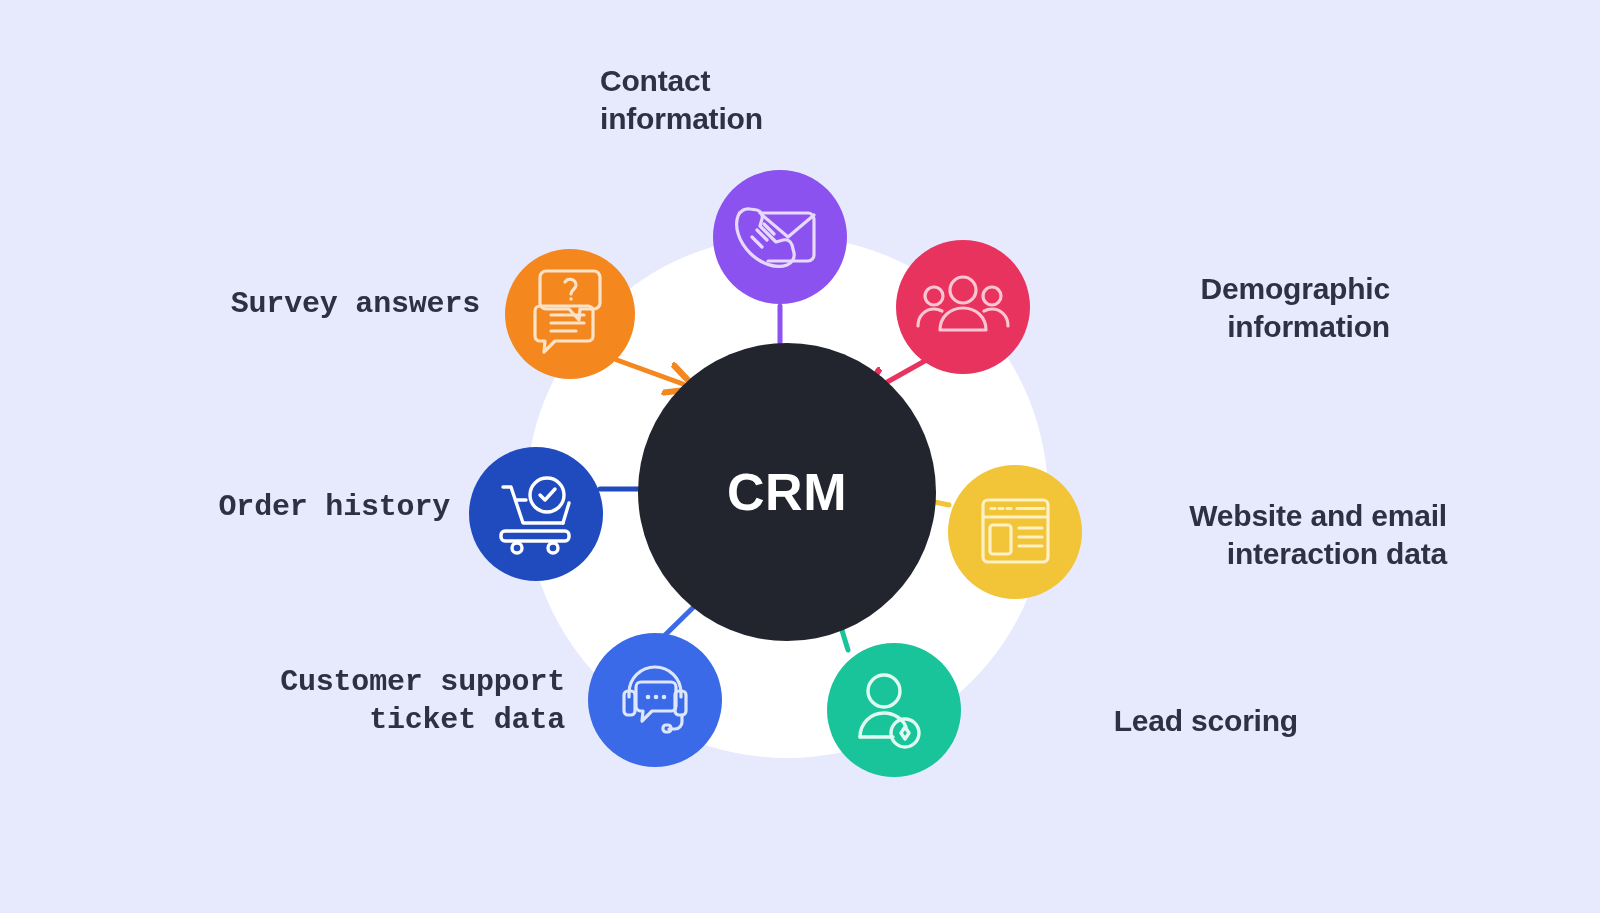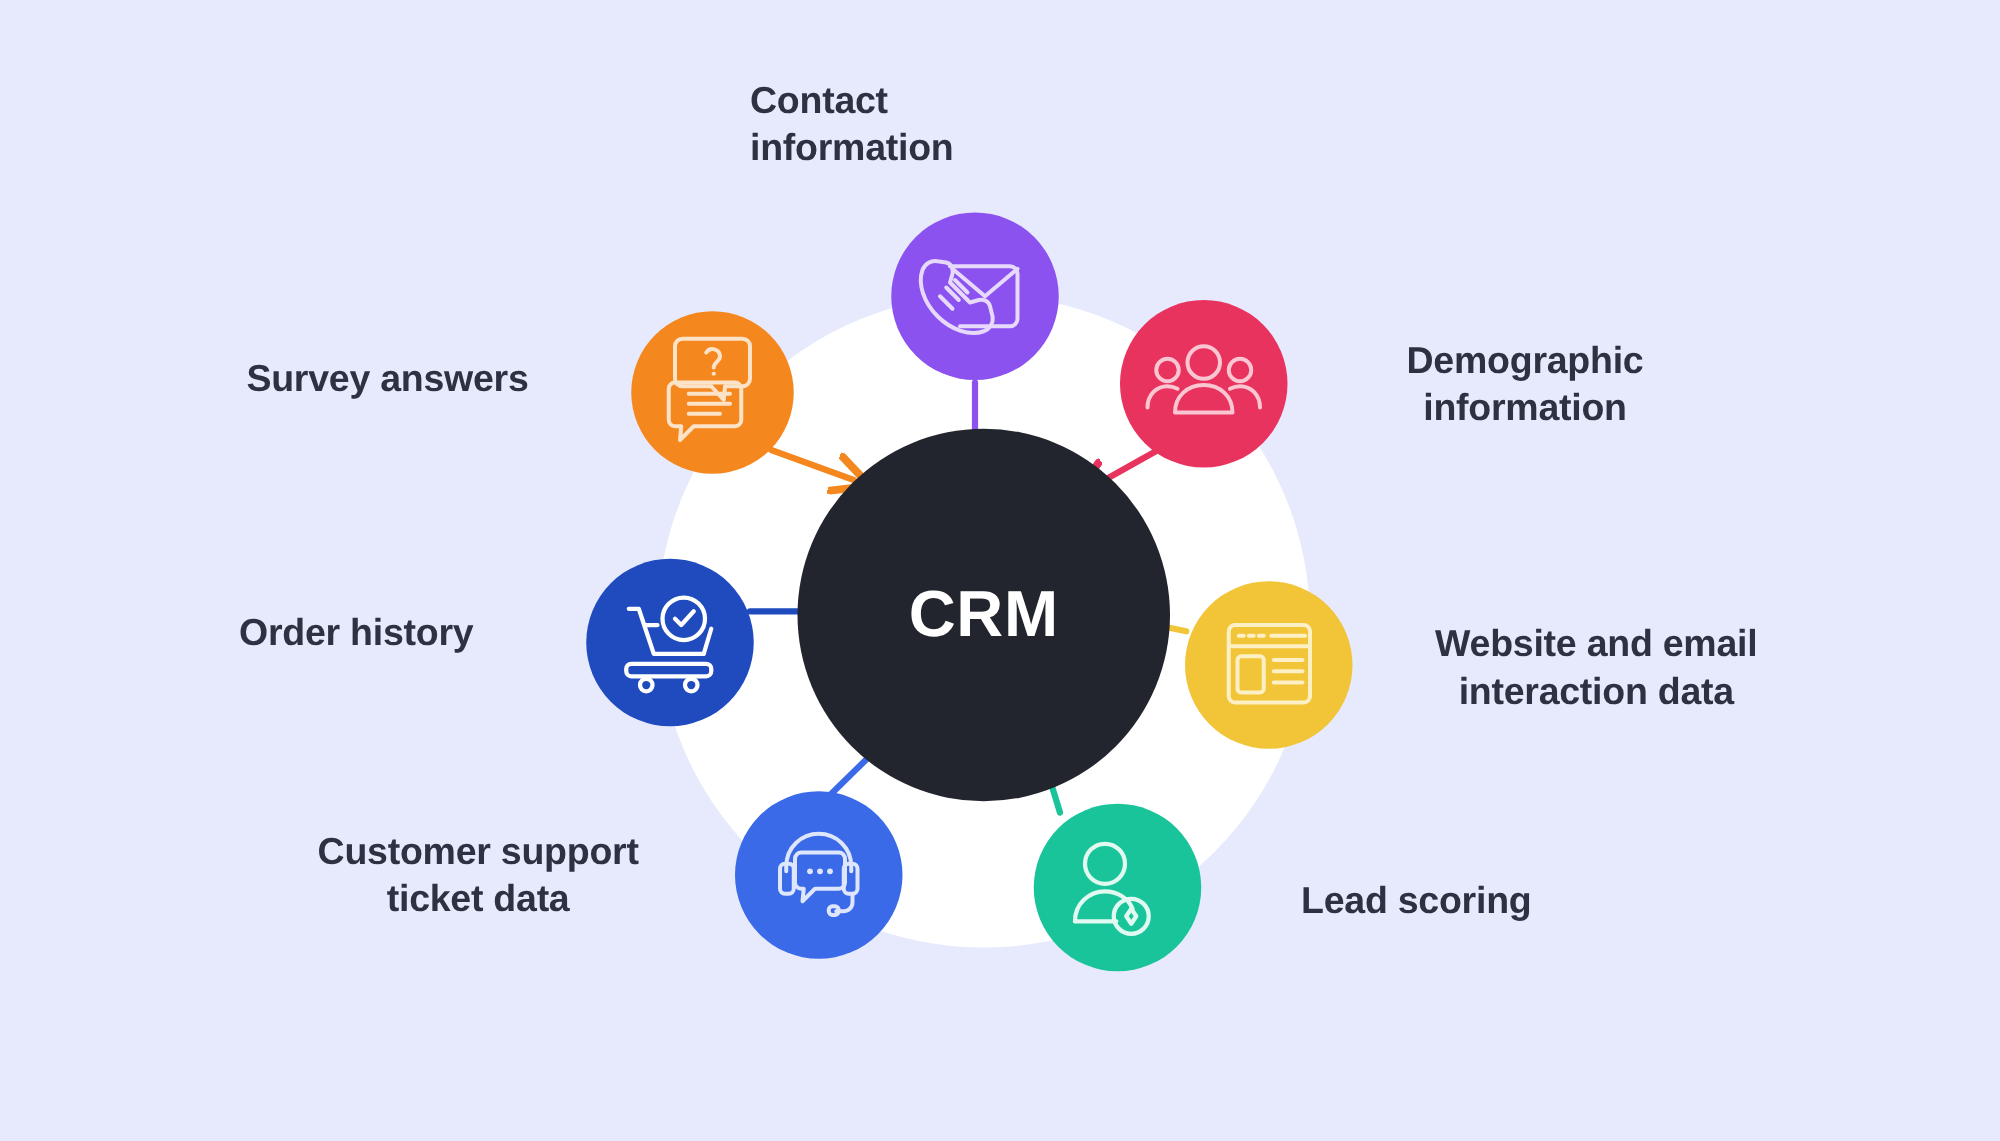--- a/index.html
+++ b/index.html
@@ -28,22 +28,22 @@
   .node-label {
     position: absolute;
     font-family: "Liberation Sans", sans-serif;
     font-size: 30px;
     font-weight: 700;
     color: #2e3141;
     line-height: 1.28;
     letter-spacing: -0.2px;
     white-space: pre-line;
   }
-  .label-right { text-align: center; }
-  .label-left  { text-align: center; }
+  .label-right { text-align: right; font-family: Liberation Mono, monospace; }
+  .label-left  { text-align: right; }
   .label-center{ text-align: left; }
 
   #label-contact   { left: 600px; top: 62px;  width: 330px; }
   #label-survey    { left: 140px; top: 285px; width: 340px; }
   #label-demographic { left: 1050px; top: 270px; width: 340px; }
   #label-order     { left: 120px; top: 488px; width: 330px; }
   #label-website   { left: 1107px; top: 497px; width: 340px; }
   #label-support   { left: 200px; top: 663px; width: 365px; }
   #label-lead      { left: 968px; top: 702px; width: 330px; }
 

